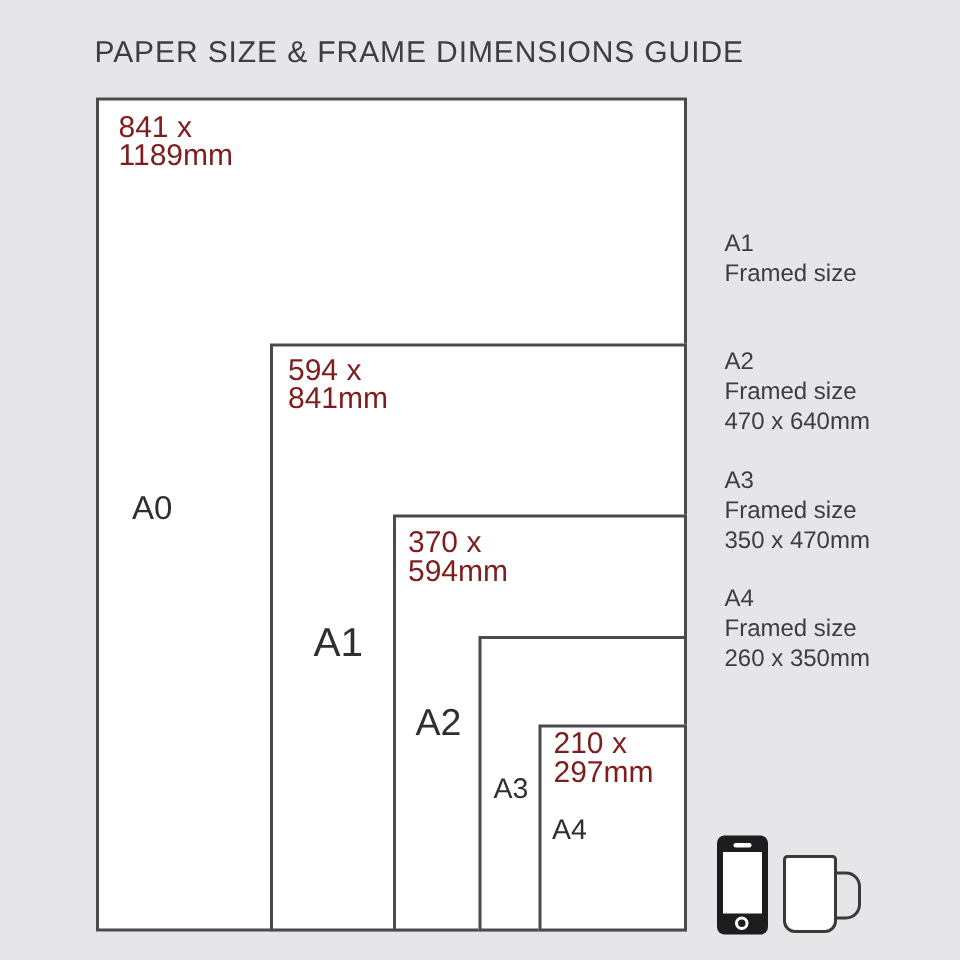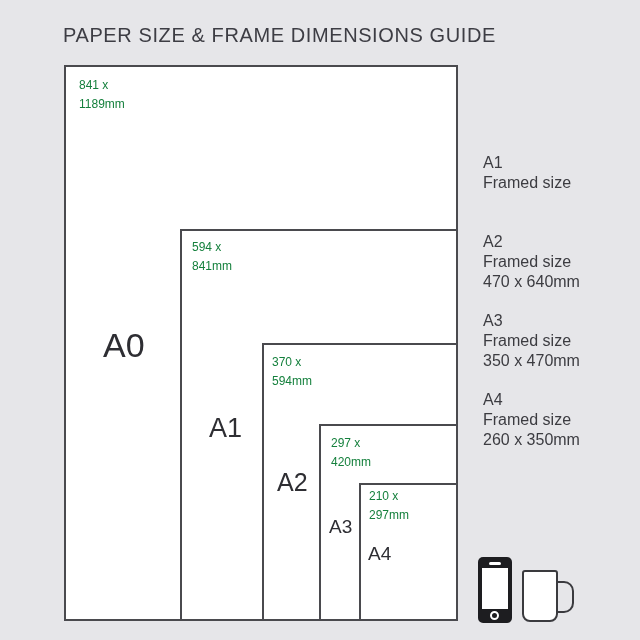--- a/index.html
+++ b/index.html
@@ -25,33 +25,33 @@
     box-sizing:border-box;
   }
   .box-a0{width:394px;height:556px;right:182px;bottom:19px;}
   .box-a1{width:278px;height:392px;right:182px;bottom:19px;}
   .box-a2{width:196px;height:278px;right:182px;bottom:19px;}
   .box-a3{width:139px;height:197px;right:182px;bottom:19px;}
   .box-a4{width:99px;height:138px;right:182px;bottom:19px;}
 
   .dim-label{
     position:absolute;
-    font-size:12px;line-height:19px;
-    color:#15803d;white-space:nowrap;
+    font-size:20px;line-height:19px;
+    color:#7f1d1d;white-space:nowrap;
   }
   .dim-a0{left:79px;top:76px;}
   .dim-a1{left:192px;top:238px;}
   .dim-a2{left:272px;top:353px;}
   .dim-a3{left:331px;top:434px;}
   .dim-a4{left:369px;top:487px;}
 
   .size-label{
     position:absolute;color:#2e2e33;line-height:1;white-space:nowrap;
   }
-  .size-a0{left:103px;top:328px;font-size:34px;}
+  .size-a0{left:88px;top:328px;font-size:22px;}
   .size-a1{left:209px;top:415px;font-size:27px;}
   .size-a2{left:277px;top:470px;font-size:25px;}
   .size-a3{left:329px;top:517px;font-size:19px;}
   .size-a4{left:368px;top:544px;font-size:19px;}
 
   .framed-block{
     position:absolute;left:483px;
     font-size:16px;line-height:20px;
     color:#3c3c41;white-space:nowrap;
   }
@@ -118,24 +118,20 @@
     <div>1189mm</div>
   </div>
   <div class="dim-label dim-a1">
     <div>594 x</div>
     <div>841mm</div>
   </div>
   <div class="dim-label dim-a2">
     <div>370 x</div>
     <div>594mm</div>
   </div>
-  <div class="dim-label dim-a3">
-    <div>297 x</div>
-    <div>420mm</div>
-  </div>
   <div class="dim-label dim-a4">
     <div>210 x</div>
     <div>297mm</div>
   </div>
 
   <div class="size-label size-a0">A0</div>
   <div class="size-label size-a1">A1</div>
   <div class="size-label size-a2">A2</div>
   <div class="size-label size-a3">A3</div>
   <div class="size-label size-a4">A4</div>

